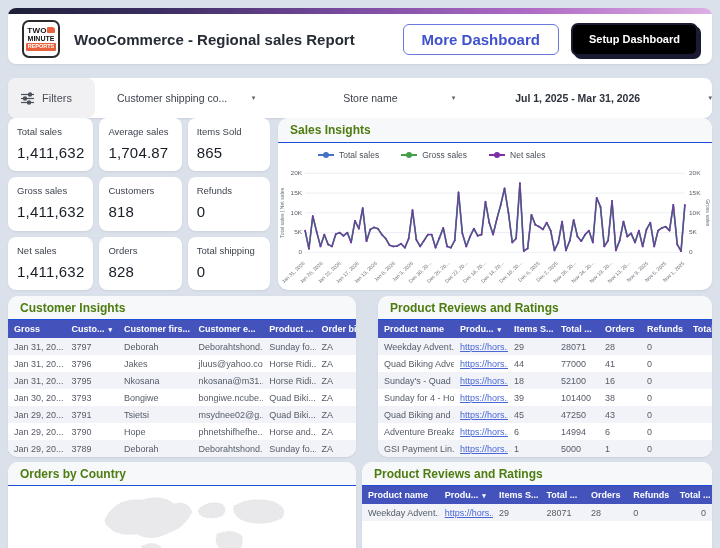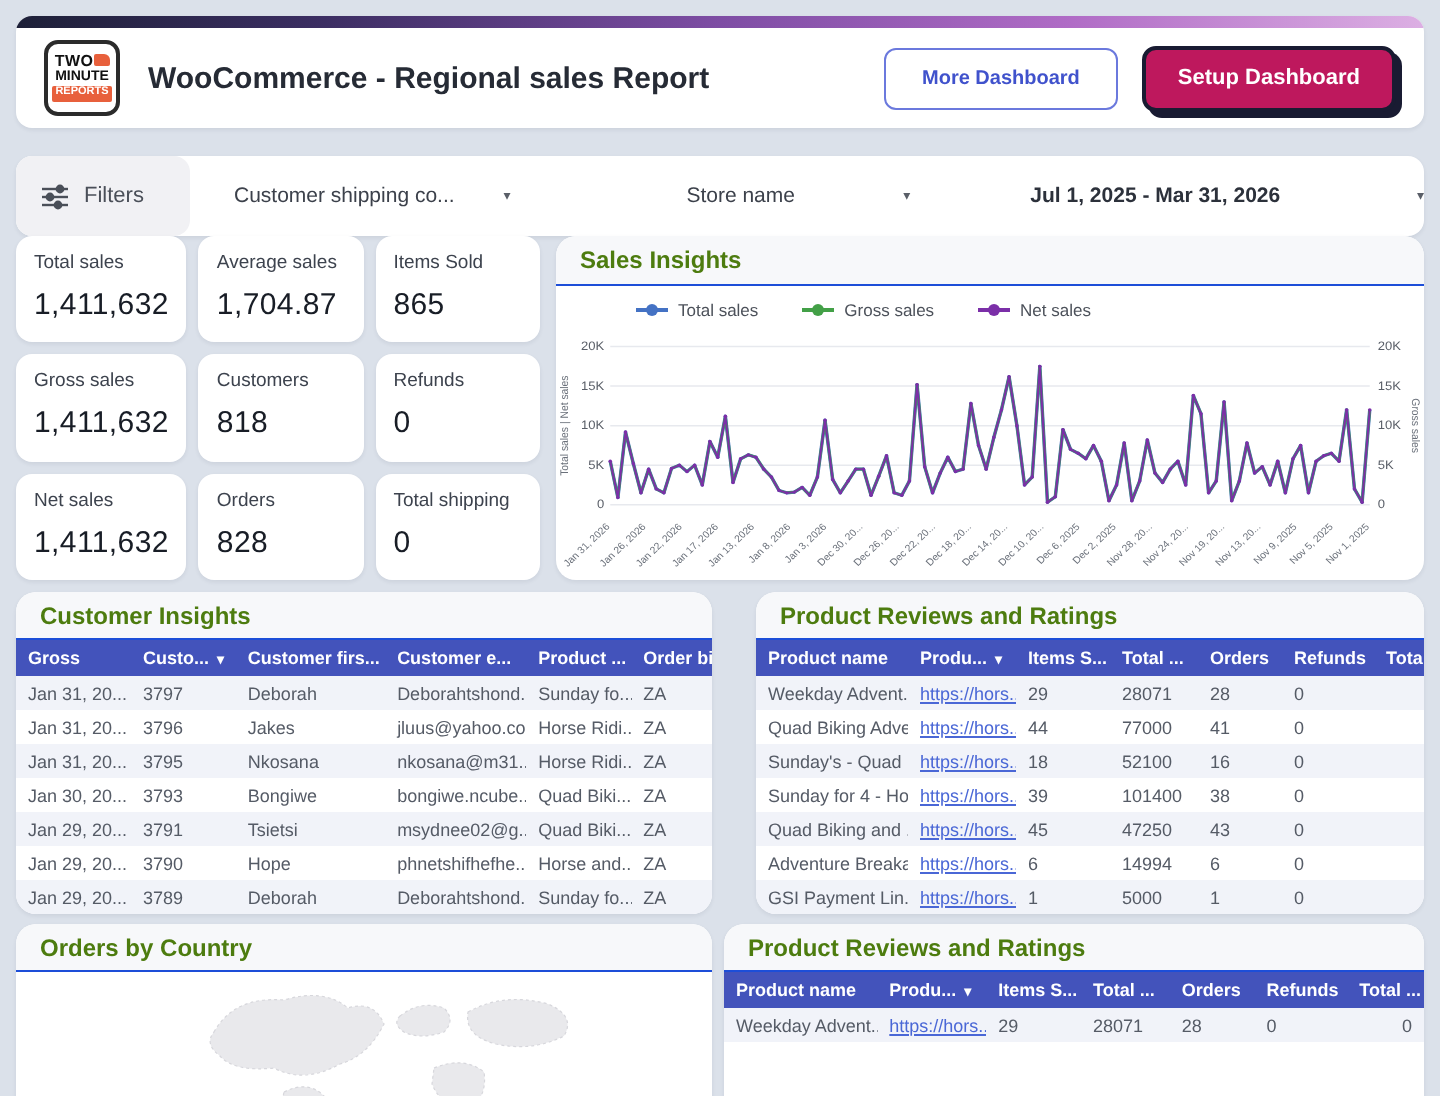--- a/index.html
+++ b/index.html
@@ -13,22 +13,22 @@
   .hrow { display:flex; align-items:center; height:50px; padding:0 14px; }
   .logo { width:38px; height:38px; border:2px solid #2b2b2b; border-radius:7px; background:#fff;
     display:flex; flex-direction:column; justify-content:center; align-items:center; line-height:1; position:relative; overflow:hidden;}
   .logo .l1 { font-size:8px; font-weight:800; color:#111; letter-spacing:.2px;}
   .logo .l1 b { display:inline-block; width:8px; height:6px; background:#e8603c; border-radius:1px 3px 1px 1px; vertical-align:top;}
   .logo .l2 { font-size:7px; font-weight:800; color:#111; }
   .logo .l3 { font-size:5.5px; font-weight:800; color:#fff; background:#e8603c; padding:1px 2px; margin-top:1px; border-radius:1px;}
   .htitle { margin-left:14px; font-size:15px; font-weight:600; color:#262b35; }
   .hbtns { margin-left:auto; display:flex; gap:12px; align-items:center; }
   .btn-outline { height:31px; padding:0 18px; background:#fff; border:1px solid #6b79dd; border-radius:6px;
-    color:#4052cc; font-size:10px; font-weight:700; font-family:inherit; cursor:pointer; }
-  .btn-primary { height:33px; padding:0 16px; background:#be185d; border:2px solid #191b32; border-radius:7px;
+    color:#4052cc; font-size:15px; font-weight:700; font-family:inherit; cursor:pointer; }
+  .btn-primary { height:33px; padding:0 16px; background:#000000; border:2px solid #191b32; border-radius:7px;
     color:#fff; font-size:11px; font-weight:700; font-family:inherit; cursor:pointer; box-shadow:3px 3px 0 #191b32; }
 
   
   .filterbar { margin:14px 8px 0; height:40px; border-radius:8px; display:flex; align-items:center; }
   .filters-chip { width:96px; height:40px; background:#f1f1f4; border-radius:8px; display:flex; align-items:center; gap:7px; padding:0 12px; cursor:pointer;}
   .filters-chip span { font-size:11px; color:#4a4f58; }
   .dd { display:flex; align-items:center; justify-content:space-between; cursor:pointer; height:100%; }
   .dd .dtxt { font-size:10.5px; color:#3c414b; }
   .dd .caret { font-size:7px; color:#5a5f68; margin-left:10px; }
   .dd1 { width:158px; margin-left:22px; }

